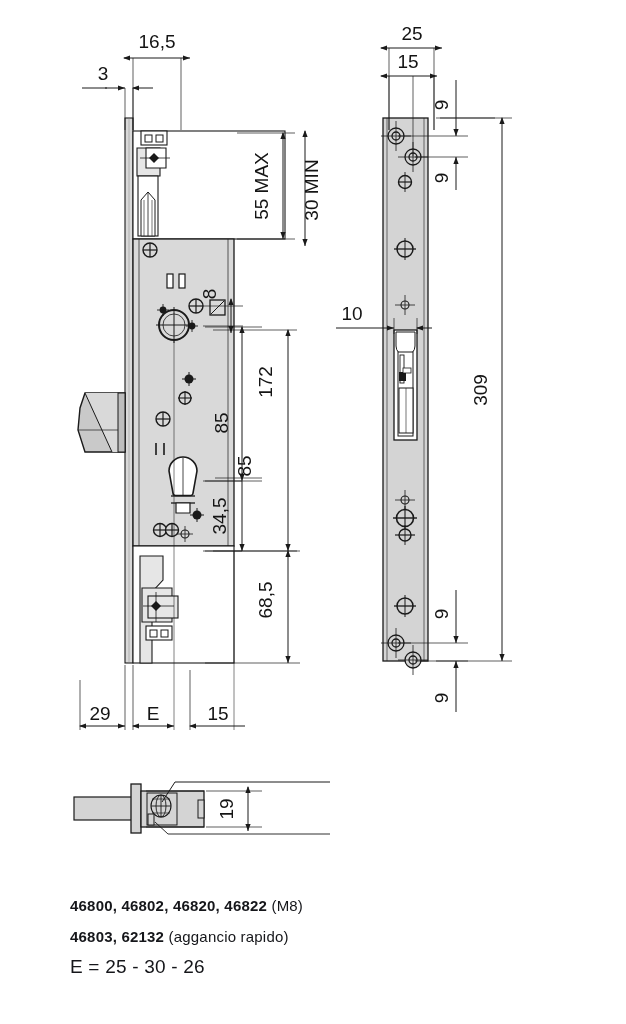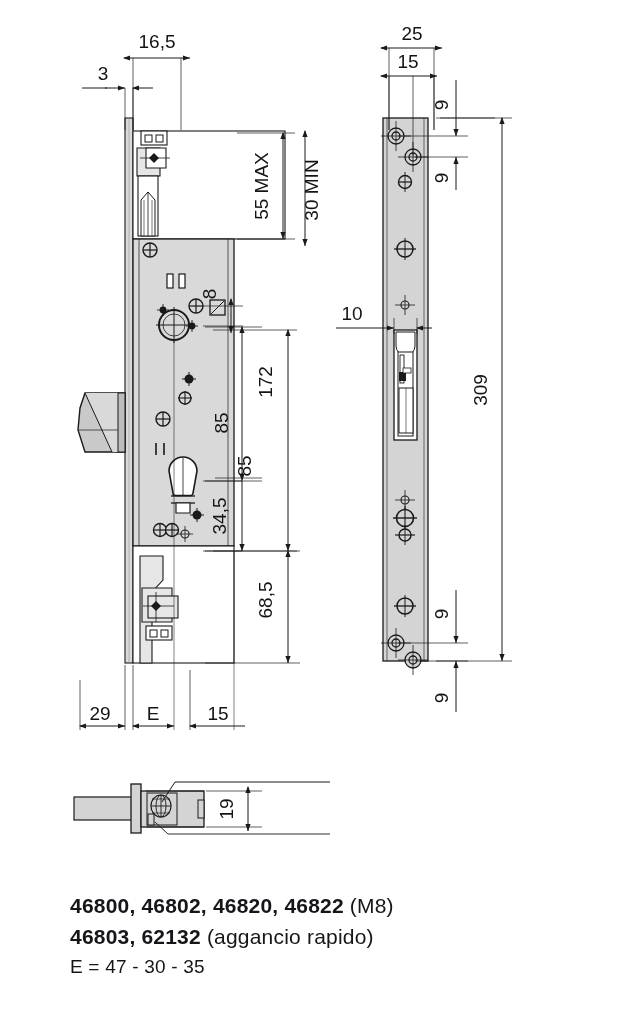--- a/index.html
+++ b/index.html
@@ -9,21 +9,21 @@
     font-family:"Liberation Sans",sans-serif;
     color:#1a1a1a;
   }
   #sheet{position:absolute;left:0;top:0;width:536px;height:1024px;}
   svg.draw{position:absolute;left:0;top:0;width:626px;height:1024px;}
 
   .caption{
     position:absolute;left:70px;top:890px;width:540px;
   }
   .cap-line{
-    font-size:21px;line-height:31px;letter-spacing:0.2px;white-space:pre;
+    font-size:15px;line-height:31px;letter-spacing:0.2px;white-space:pre;
     color:#15161a;
   }
   .cap-bold{font-weight:bold;}
   .cap-reg{font-weight:normal;}
   .cap-line3{font-size:19px;font-weight:normal;line-height:30px;}
 
   
   text{font-family:"Liberation Sans",sans-serif;fill:#141414;}
   .dimtext{font-size:19px;}
 </style>
@@ -445,16 +445,16 @@
         <line x1="206" y1="827" x2="262" y2="827" stroke="#1a1a1a" stroke-width="0.7"></line>
         <line x1="248" y1="787" x2="248" y2="831" stroke="#1a1a1a" stroke-width="1" marker-start="url(#artS)" marker-end="url(#art)"></line>
         <text class="dimtext" x="233" y="809" text-anchor="middle" transform="rotate(-90 233 809)">19</text>
       </g>
     </g>
   </svg>
 
   <div class="caption">
     <div class="cap-line"><span class="cap-bold">46800, 46802, 46820, 46822</span><span class="cap-reg"> (M8)</span></div>
     <div class="cap-line"><span class="cap-bold">46803, 62132</span><span class="cap-reg"> (aggancio rapido)</span></div>
-    <div class="cap-line cap-line3">E = 47 - 30 - 35</div>
+    <div class="cap-line cap-line3">E = 25 - 30 - 26</div>
   </div>
 
 </div>
 
 </body></html>

